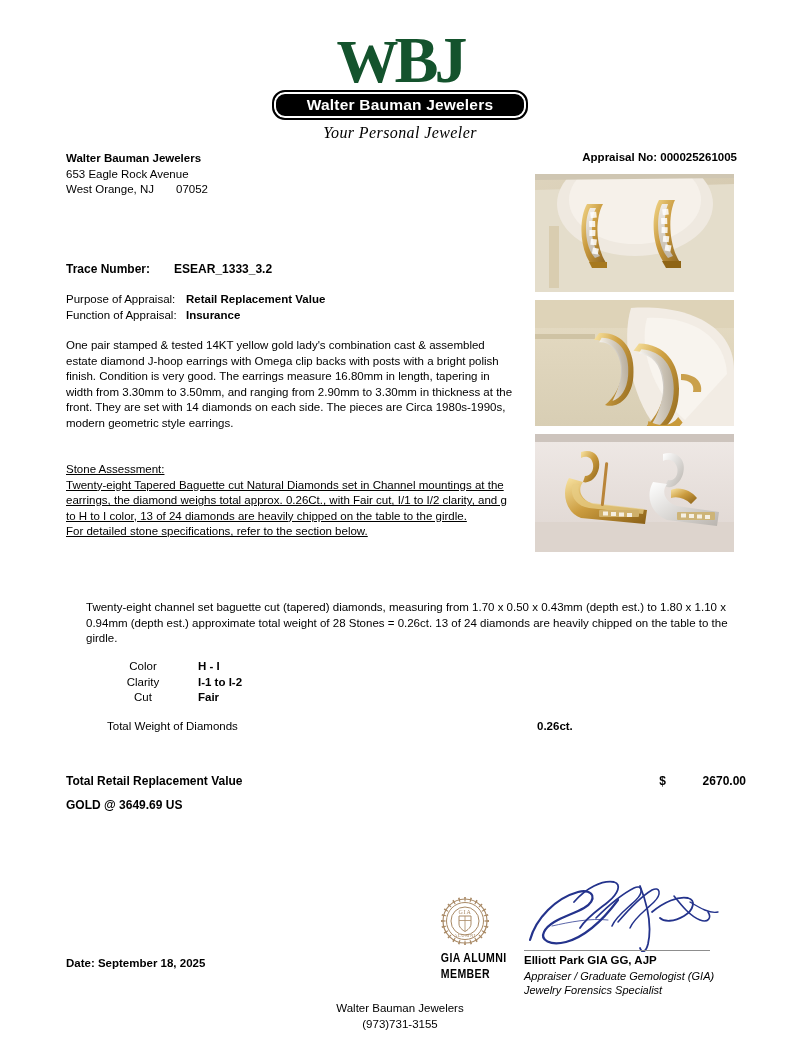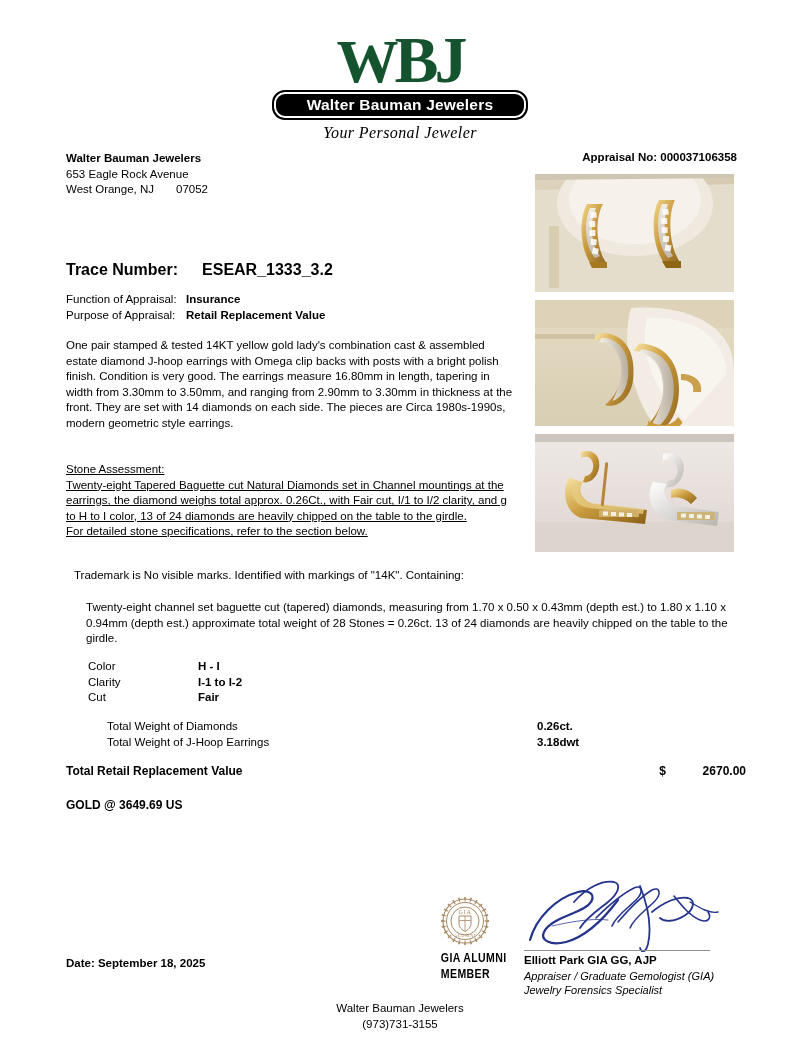--- a/index.html
+++ b/index.html
@@ -104,52 +104,52 @@
 
   
   .txt {
     position: absolute;
     left: 66px;
     font-size: 11.5px;
     line-height: 15.6px;
   }
   .b { font-weight: 700; }
 
-  .trace { top: 262px; font-size: 16px; }
+  .trace { top: 262px; font-size: 12px; }
   .trace .lbl { font-weight: 700; }
   .trace .val { font-weight: 700; margin-left: 24px; }
 
   .purpose { top: 292px; }
   .purpose table { border-collapse: collapse; font-size: 11.5px; }
   .purpose td { padding: 0; line-height: 15.5px; vertical-align: top; }
   .purpose td.k { width: 120px; }
   .purpose td.v { font-weight: 700; }
 
   .descr { top: 338px; width: 452px; }
   .stone { top: 462px; width: 452px; text-decoration: underline; }
   .trademark { top: 568px; left: 74px; width: 600px; }
   .containing { top: 600px; width: 660px; margin-left: 20px; }
 
   .specs { top: 659px; left: 88px; }
   .specs table { border-collapse: collapse; font-size: 11.5px; }
   .specs td { padding: 0; line-height: 15.5px; }
-  .specs td.k { width: 110px; }
+  .specs td.k { width: 110px; text-align: center; }
   .specs td.v { font-weight: 700; }
 
   .totals { top: 719px; width: 672px; }
   .totals table { border-collapse: collapse; width: 100%; font-size: 11.5px; margin-left: 41px; }
   .totals td { padding: 0; line-height: 15.6px; }
   .totals td.k { width: 430px; }
   .totals td.v { font-weight: 700; }
 
   .grand {
     top: 764px;
     width: 680px;
   }
-  .grand table { border-collapse: collapse; width: 100%; font-size: 12px; }
+  .grand table { border-collapse: collapse; width: 100%; font-size: 12px; margin-top: 10px; }
   .grand td { padding: 0; font-weight: 700; }
   .grand td.cur { text-align: right; width: 60px; }
   .grand td.amt { text-align: right; width: 80px; }
 
   .goldline { top: 798px; font-size: 12px; font-weight: 700; }
 
   
   .gia-seal {
     position: absolute;
     left: 434px;
@@ -241,21 +241,21 @@
   </div>
 
   <div class="hdr-left">
     <div class="company">Walter Bauman Jewelers</div>
     <div>653 Eagle Rock Avenue</div>
     <div><span>West Orange, NJ</span><span class="tab-gap"></span><span>07052</span></div>
   </div>
 
   <div class="appraisal-no">
     <span>Appraisal No:</span>
-    <span>000037106358</span>
+    <span>000025261005</span>
   </div>
 
   <div class="photo photo-1">
     <svg viewBox="0 0 199 118" preserveAspectRatio="none">
       <defs>
         <linearGradient id="g1bg" x1="0" y1="0" x2="1" y2="1">
           <stop offset="0" stop-color="#ded4bd"></stop>
             <stop offset="1" stop-color="#cfc3a8"></stop>
         </linearGradient>
         <linearGradient id="gold1" x1="0" y1="0" x2="1" y2="1">
@@ -391,40 +391,39 @@
   </div>
 
   <div class="txt trace">
     <span class="lbl">Trace Number:</span><span class="val">ESEAR_1333_3.2</span>
   </div>
 
   <div class="txt purpose">
     <table>
       <tbody>
           <tr>
+        <td class="k">Purpose of Appraisal:</td>
+        <td class="v">Retail Replacement Value</td>
+      </tr>
+      <tr>
         <td class="k">Function of Appraisal:</td>
         <td class="v">Insurance</td>
-      </tr>
-      <tr>
-        <td class="k">Purpose of Appraisal:</td>
-        <td class="v">Retail Replacement Value</td>
       </tr>
     </tbody>
       </table>
   </div>
 
   <div class="txt descr">One pair stamped &amp; tested 14KT yellow gold lady's combination cast &amp; assembled estate diamond J-hoop earrings with Omega clip backs with posts with a bright polish finish. Condition is very good. The earrings measure 16.80mm in length, tapering in width from 3.30mm to 3.50mm, and ranging from 2.90mm to 3.30mm in thickness at the front. They are set with 14 diamonds on each side. The pieces are Circa 1980s-1990s, modern geometric style earrings.</div>
 
   <div class="txt stone">
     <div>Stone Assessment:</div>
     <div>Twenty-eight Tapered Baguette cut Natural Diamonds set in Channel mountings at the earrings, the diamond weighs total approx. 0.26Ct., with Fair cut, I/1 to I/2 clarity, and g to H to I color, 13 of 24 diamonds are heavily chipped on the table to the girdle.</div>
     <div>For detailed stone specifications, refer to the section below.</div>
   </div>
 
-  <div class="txt trademark">Trademark is No visible marks. Identified with markings of "14K".   Containing:</div>
 
   <div class="txt containing">Twenty-eight channel set baguette cut (tapered) diamonds, measuring from   1.70 x 0.50 x 0.43mm   (depth est.) to   1.80 x 1.10 x 0.94mm (depth est.) approximate total weight of 28 Stones = 0.26ct. 13 of 24 diamonds are heavily chipped on the table to the girdle.</div>
 
   <div class="txt specs">
     <table>
       <tbody>
           <tr>
         <td class="k">Color</td>
         <td class="v">H - I</td>
       </tr>
@@ -439,24 +438,20 @@
     </tbody>
       </table>
   </div>
 
   <div class="txt totals">
     <table>
       <tbody>
           <tr>
         <td class="k">Total Weight of Diamonds</td>
         <td class="v">0.26ct.</td>
-      </tr>
-      <tr>
-        <td class="k">Total Weight of J-Hoop Earrings</td>
-        <td class="v">3.18dwt</td>
       </tr>
     </tbody>
       </table>
   </div>
 
   <div class="txt grand">
     <table>
       <tbody>
           <tr>
         <td>Total Retail Replacement Value</td>

